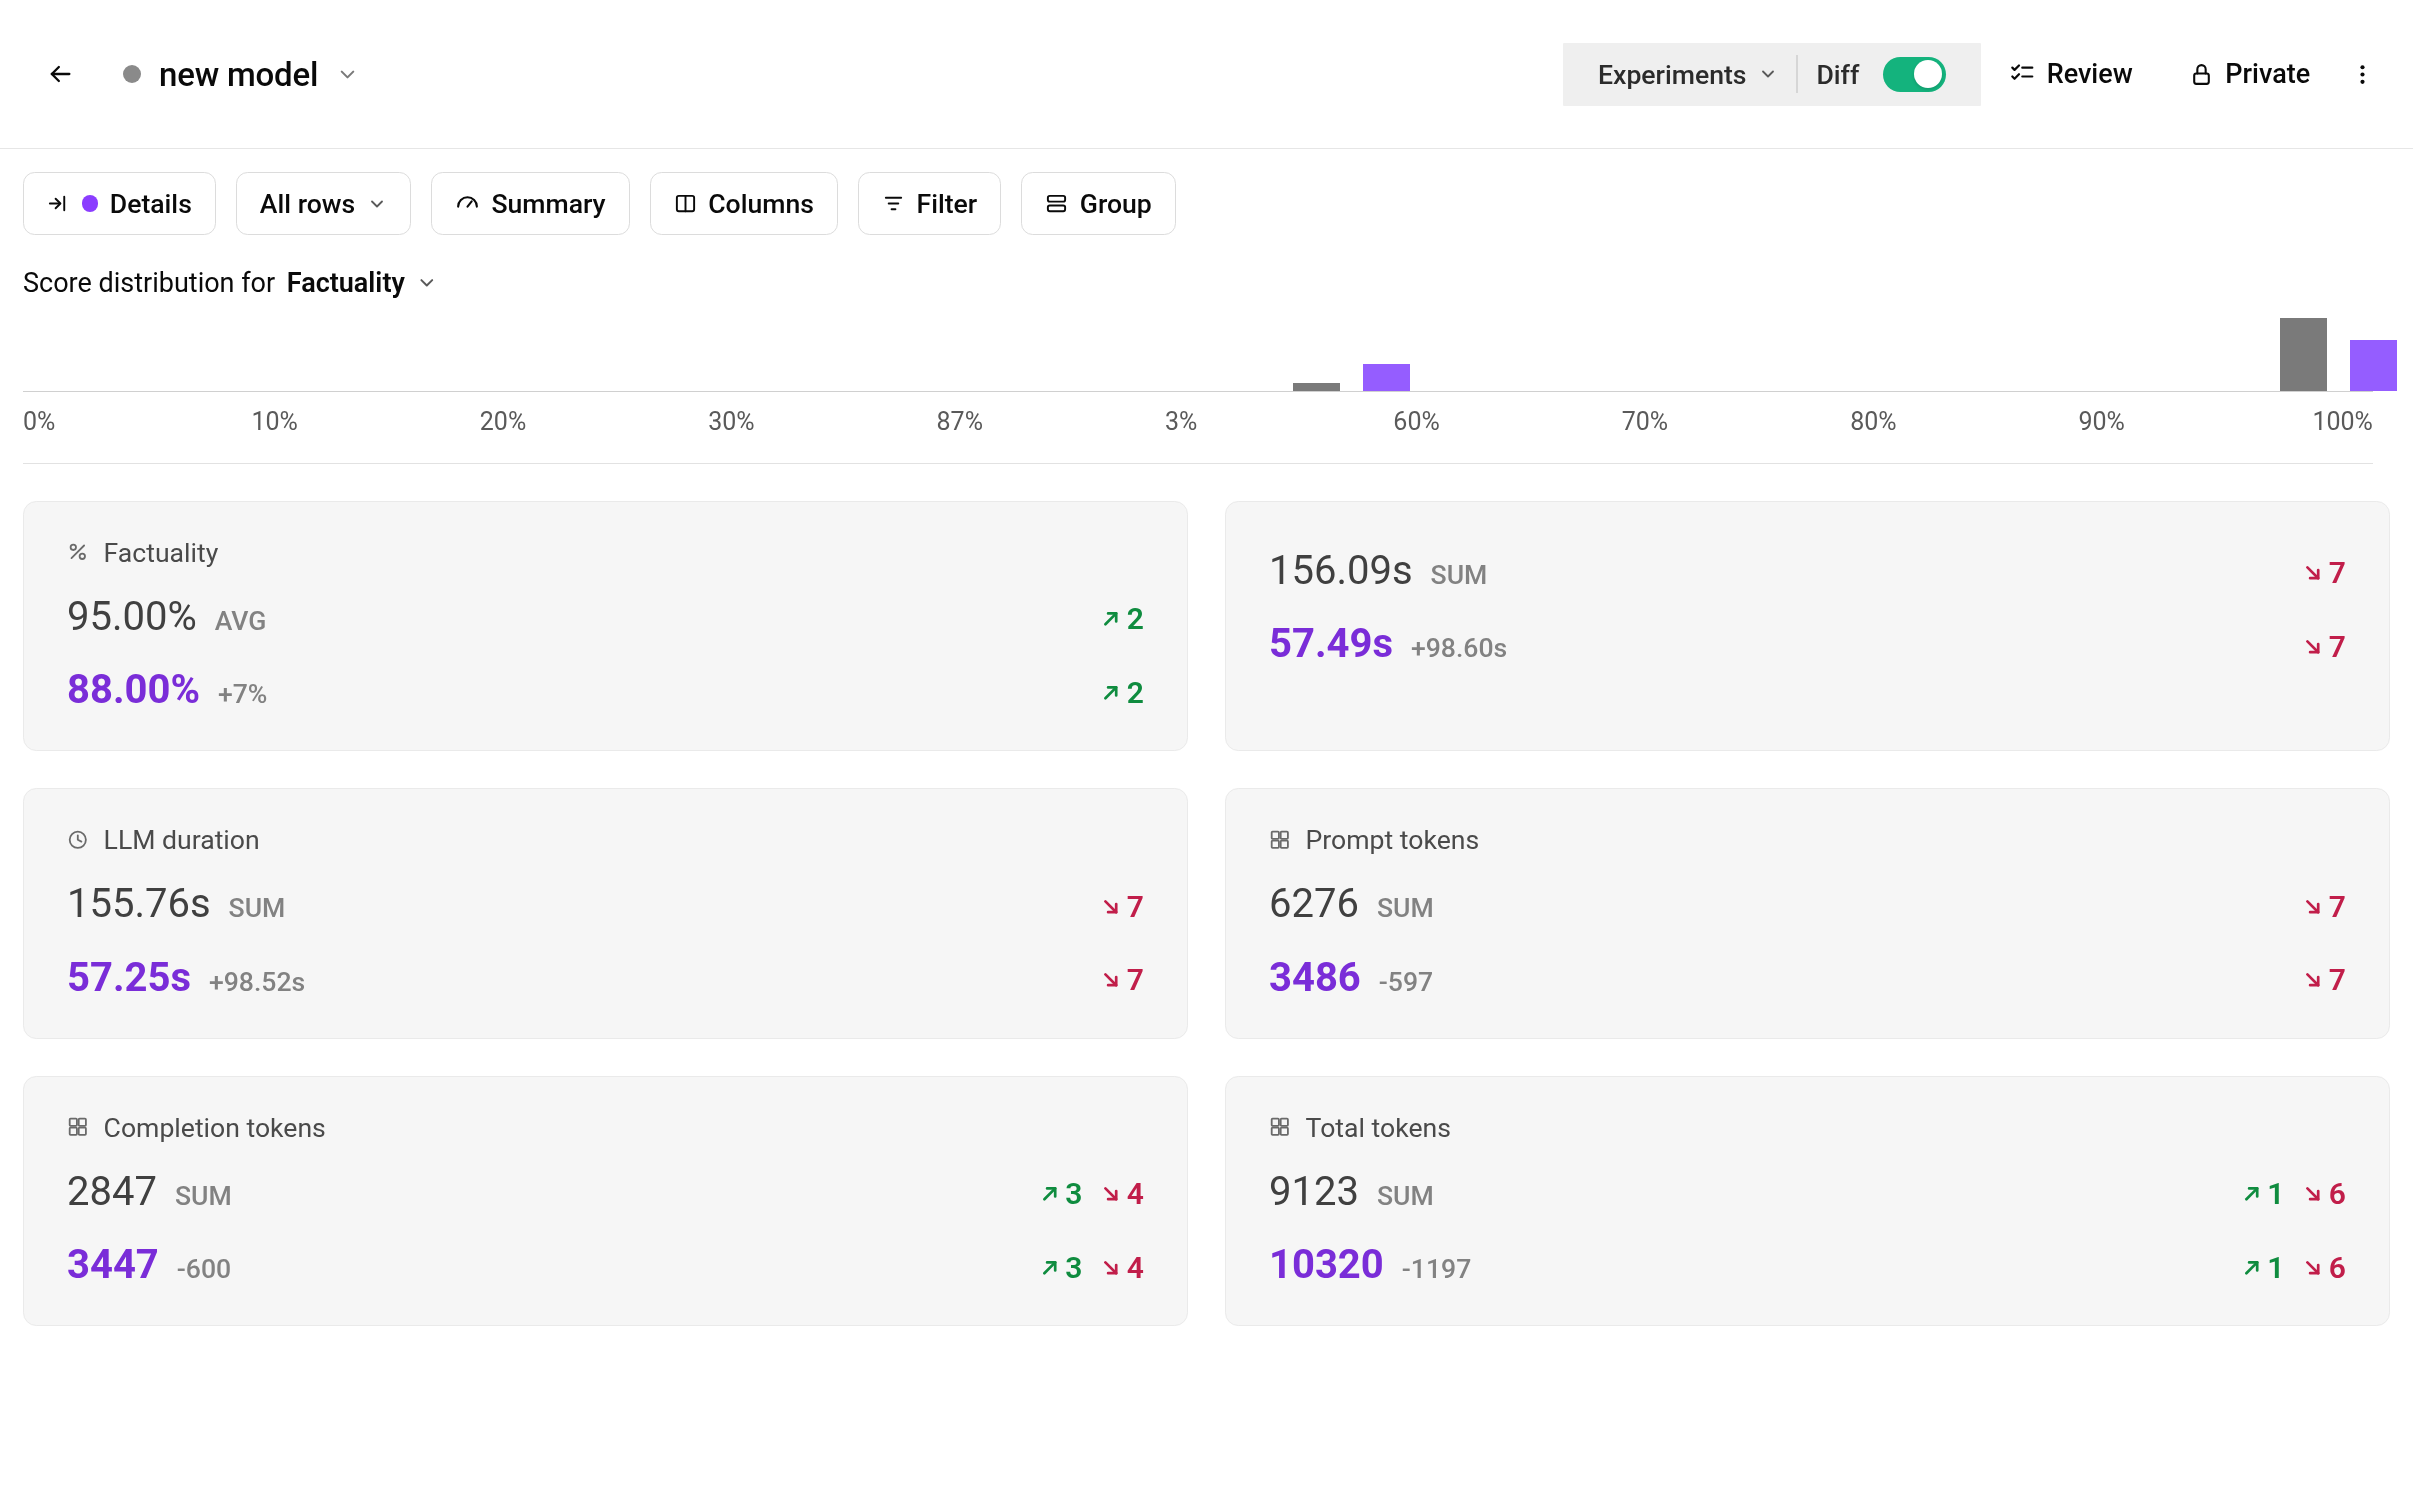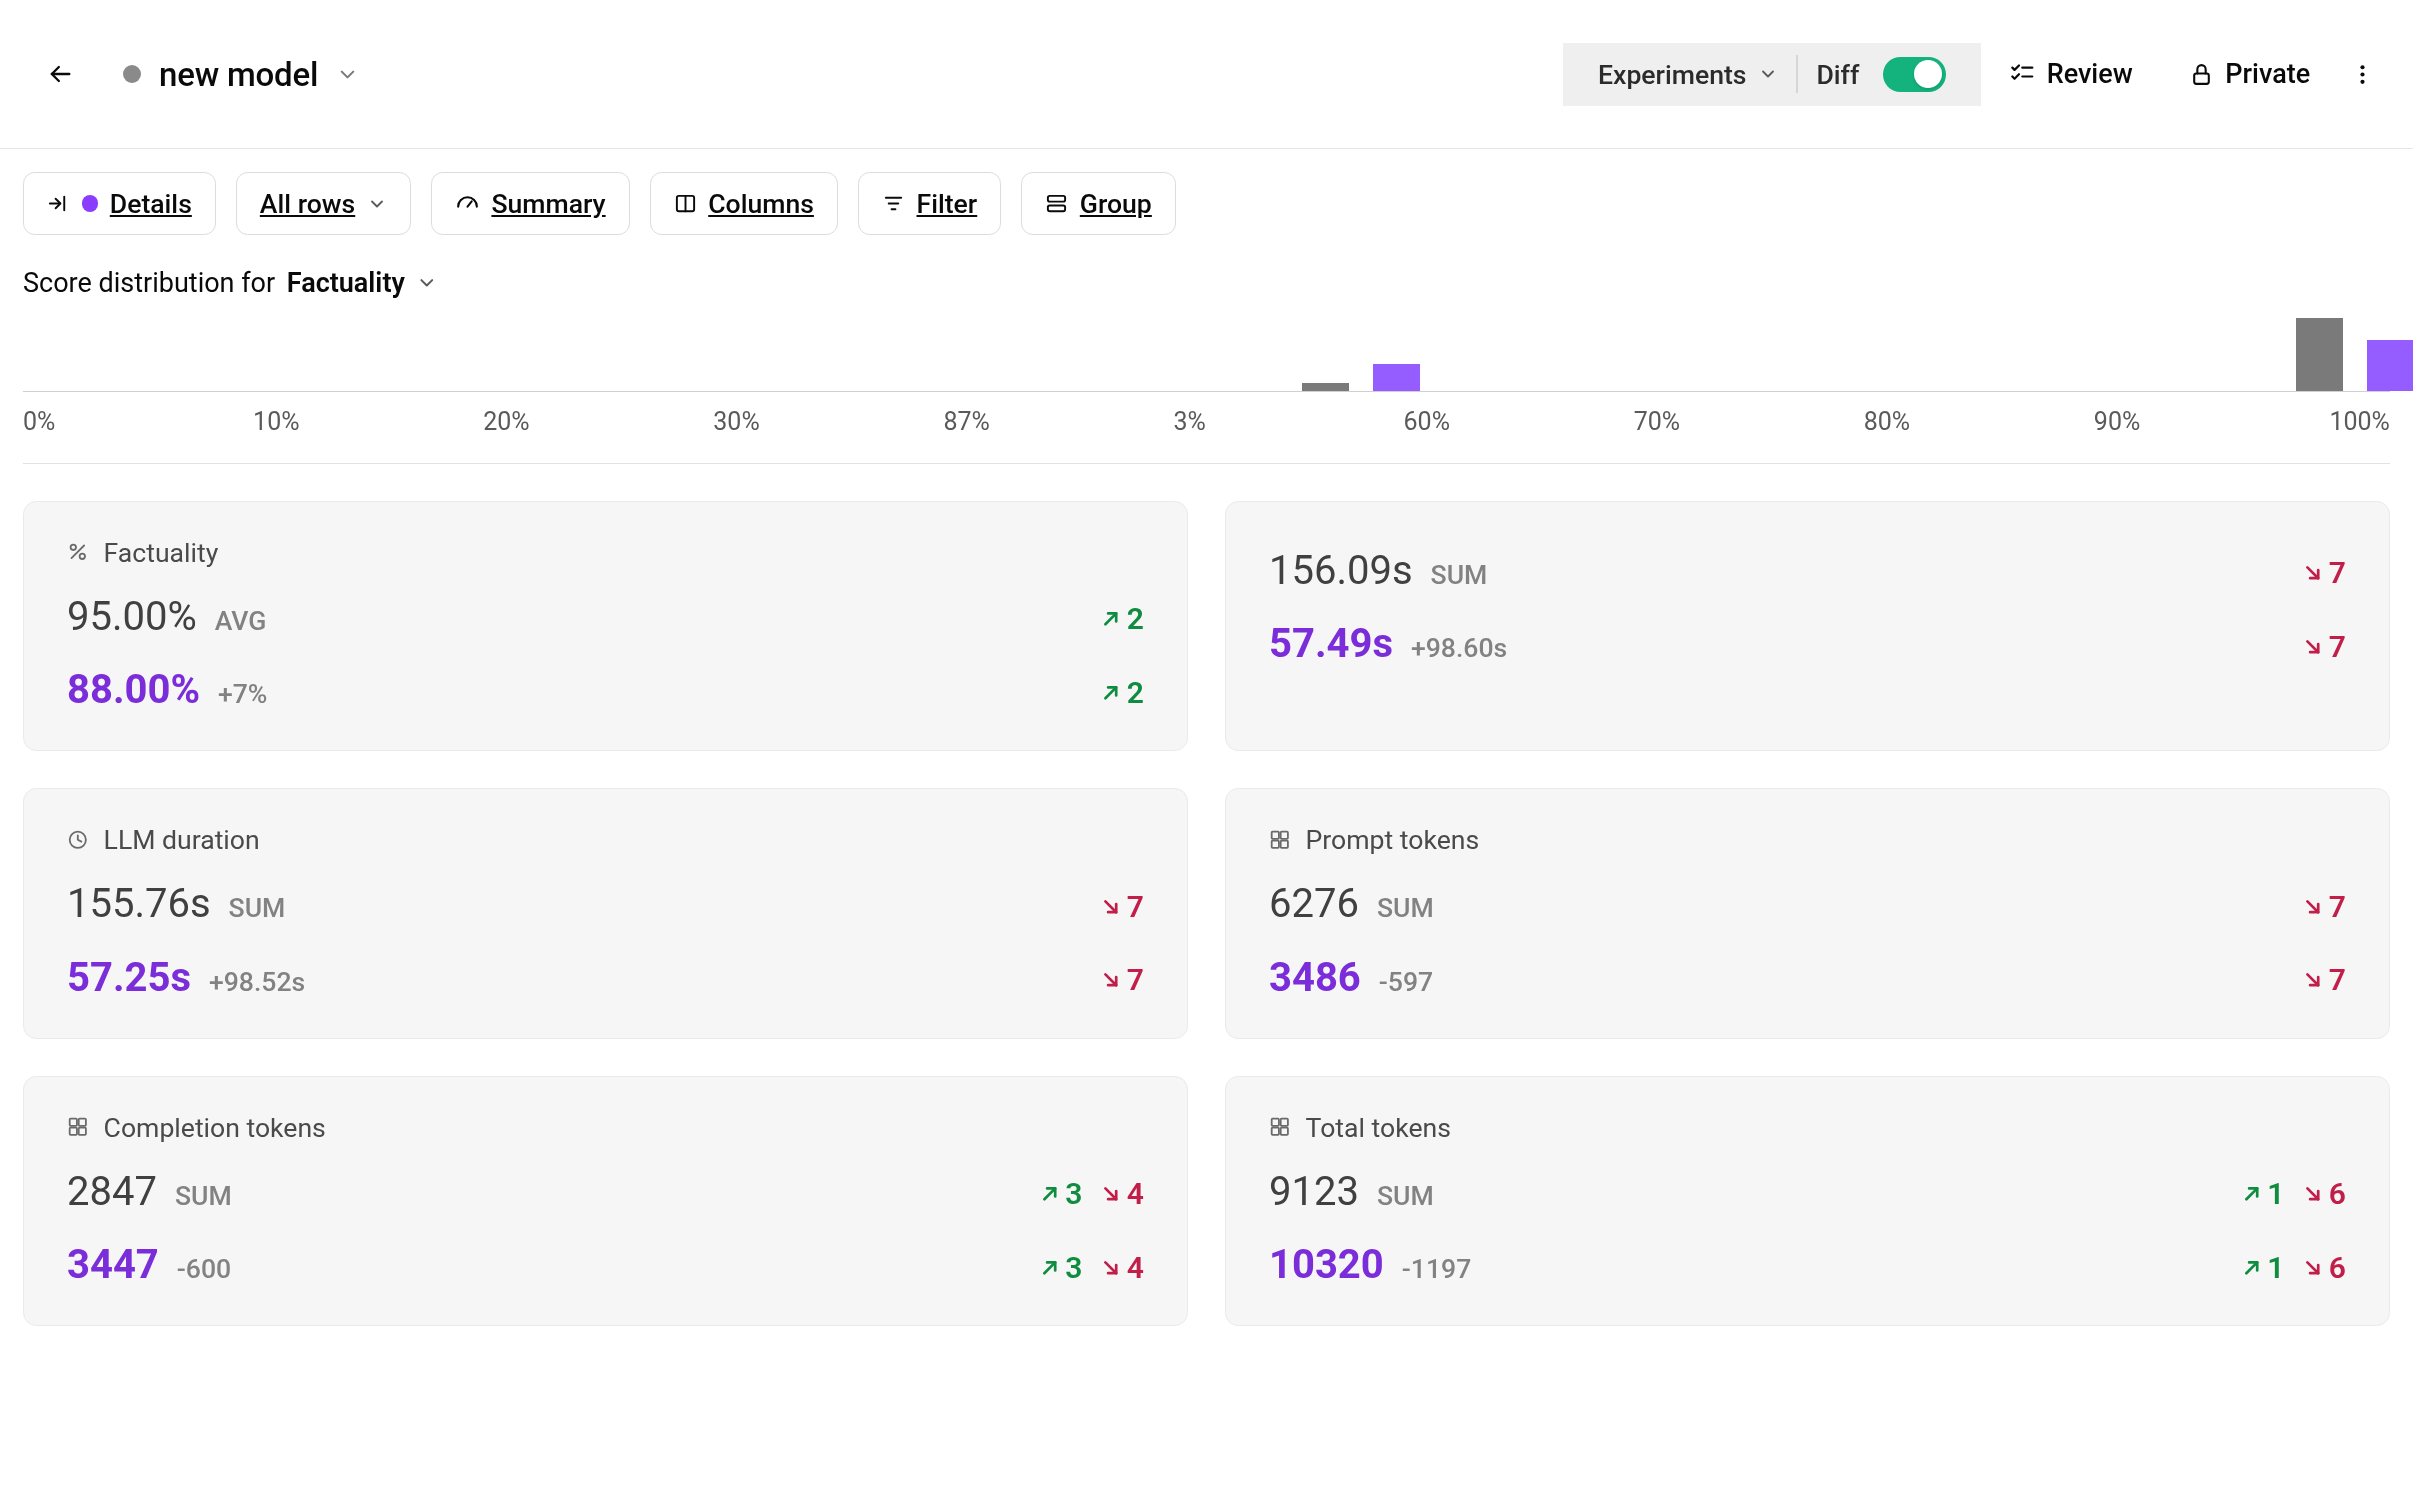--- a/index.html
+++ b/index.html
@@ -59,33 +59,32 @@
   display: flex; align-items: center; gap: 11.6px;
   padding: 0 28px; height: 63px;
   font-size: 27px; font-weight: 500;
   cursor: pointer;
 }
 
 
 .toolbar {
   display: flex; align-items: center; gap: 20px;
   padding: 23px 23px 0 23px;
-  text-decoration: underline;
 }
 .tbtn {
   display: flex; align-items: center; gap: 11.6px;
   border: 1.7px solid #dcdcdc; border-radius: 11.6px;
   height: 63px; padding: 0 23px;
   font-size: 26.6px; font-weight: 500;
   cursor: pointer;
 }
 .dot-purple { width: 16.6px; height: 16.6px; border-radius: 50%; background: #8b3dff; }
 
 
-.score-section { padding: 32px 23px 0 23px; }
+.score-section { padding: 32px 40px 0 23px; }
 .score-header {
   display: flex; align-items: center; gap: 11.6px;
   font-size: 27px; margin-bottom: 5px;
 }
 .score-header .metric { font-weight: 600; }
 .barchart { position: relative; height: 83px; border-bottom: 1.7px solid #d0d0d0; margin-top: 10px; }
 .bar { position: absolute; bottom: 0; width: 47px; }
 .bar.gray { background: #7a7a7a; }
 .bar.purple { background: #955dff; }
 .axis { display: flex; justify-content: space-between; padding: 15px 0 26.6px; font-size: 25px; color: #5a5a5a; border-bottom: 1.7px solid #e2e2e2; }

